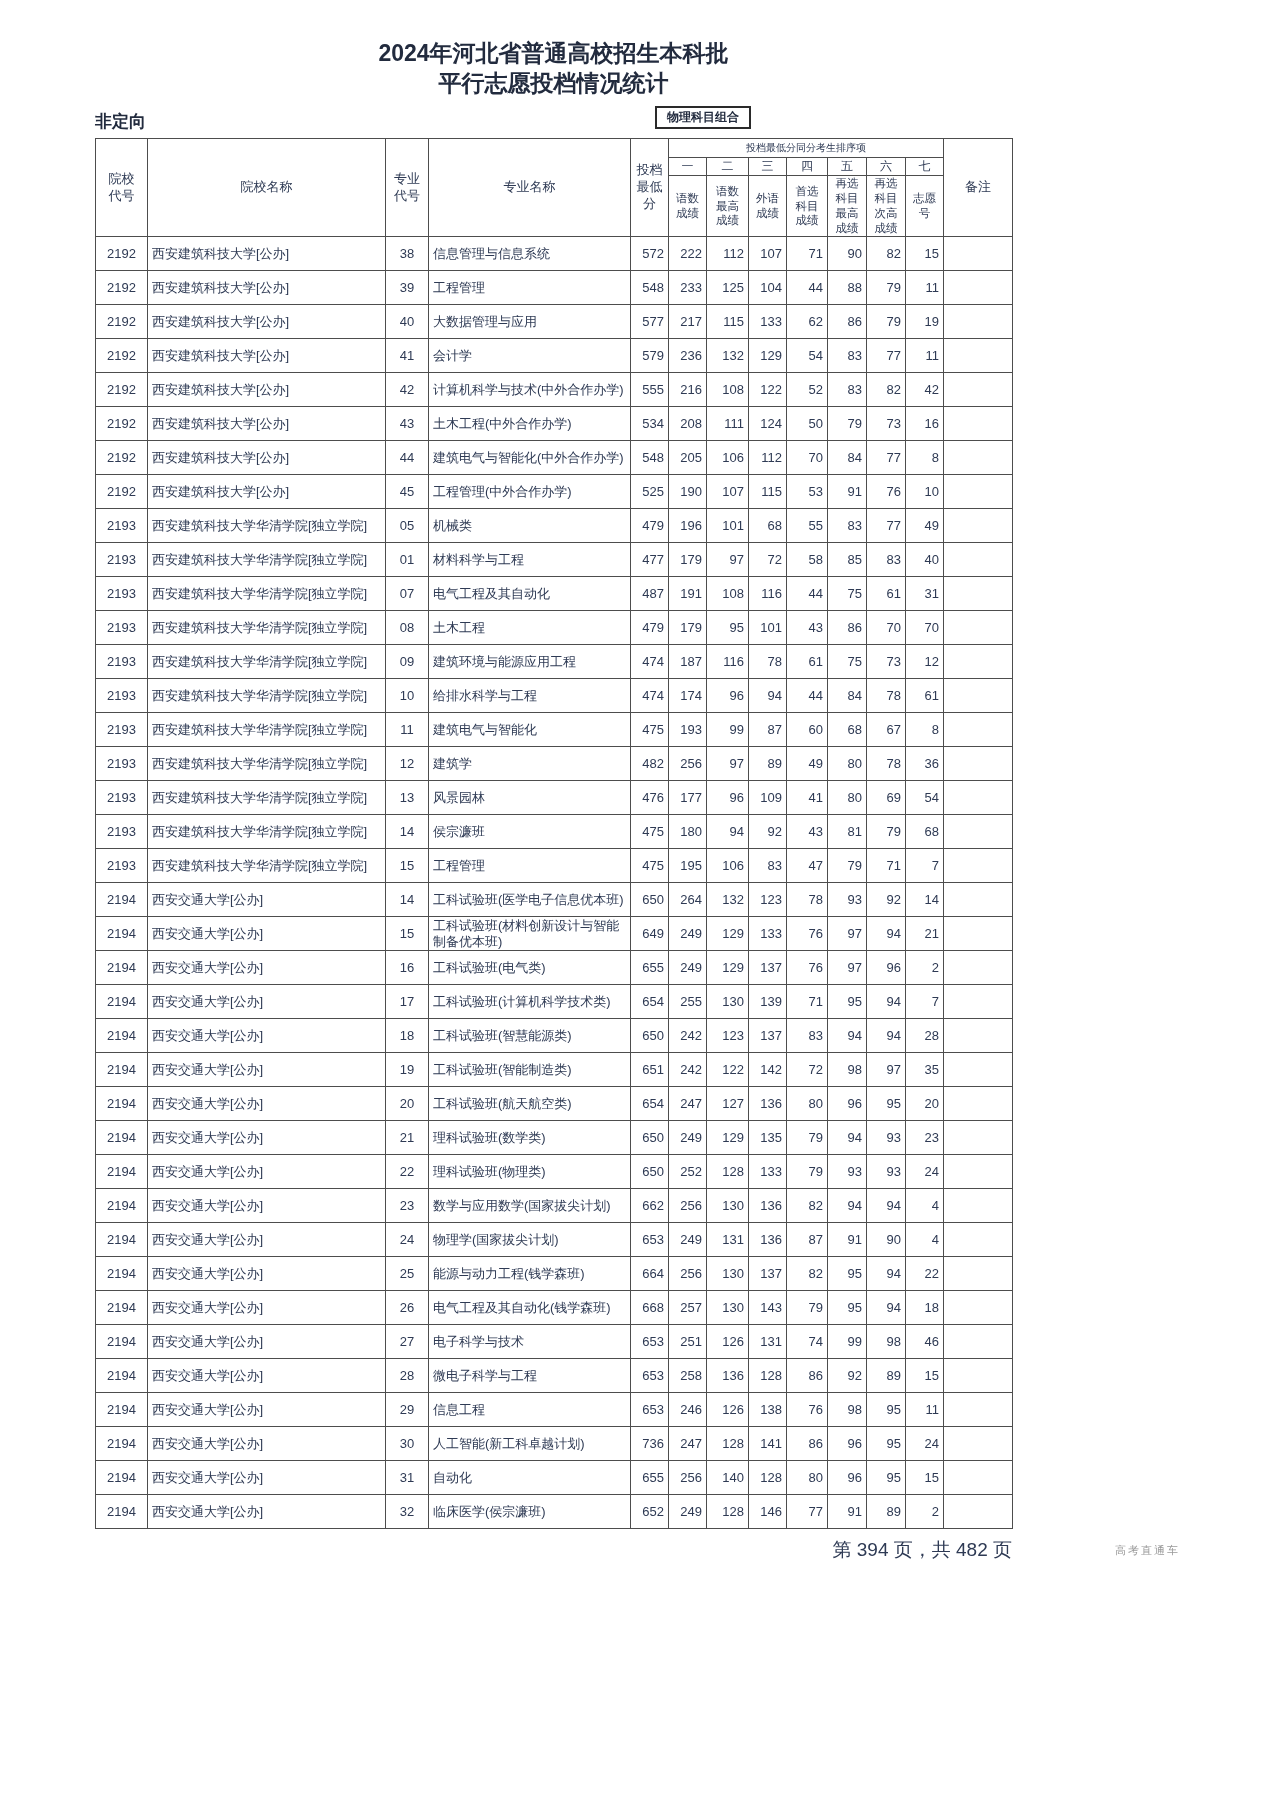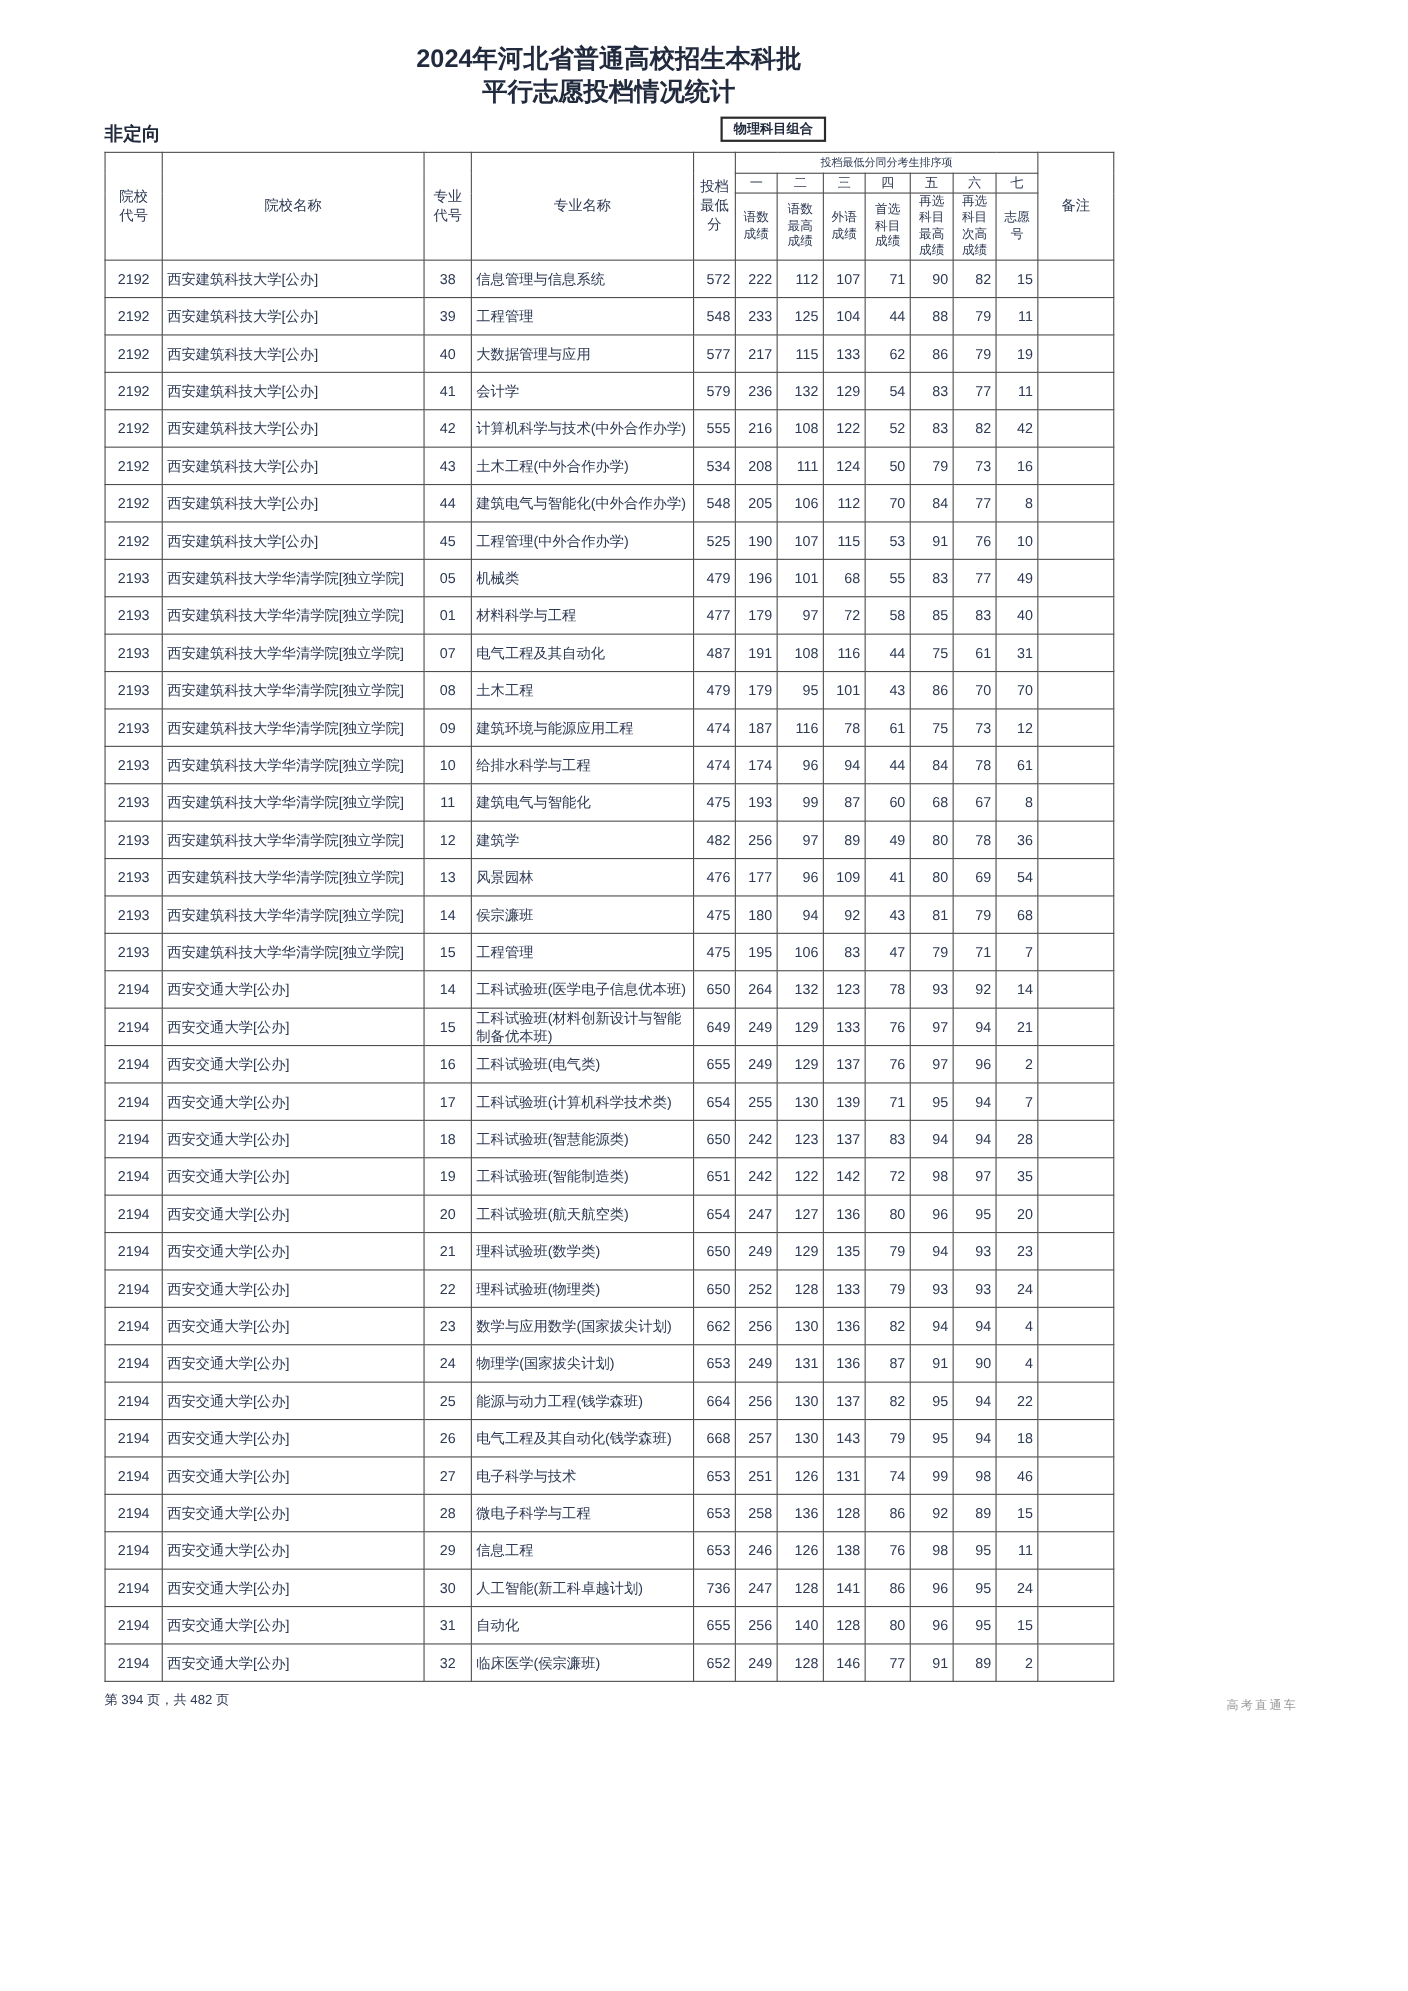--- a/index.html
+++ b/index.html
@@ -36,21 +36,21 @@
   th.rank-label { height:61px; font-size:11.5px; line-height:1.3; }
 
   table.grid td {
     height:34px; font-size:13px; line-height:16px; vertical-align:middle;
     padding:0 4px;
   }
   td.al-left { text-align:left; }
   td.al-center { text-align:center; }
   td.al-right { text-align:right; }
 
-  .footer { position:absolute; left:95px; width:917px; top:1537px; text-align:left; font-size:12px; color:#2e3a54; }
+  .footer { position:absolute; left:95px; width:917px; top:1537px; text-align:right; font-size:19px; color:#2e3a54; }
   .watermark { position:absolute; right:100px; top:1543px; font-size:11px; color:#9a9a9a; letter-spacing:2px; }
 </style>
 </head>
 <body>
 
 <div class="page">
   <div class="content">
 
     <div class="title1">2024年河北省普通高校招生本科批</div>
     <div class="title2">平行志愿投档情况统计</div>

